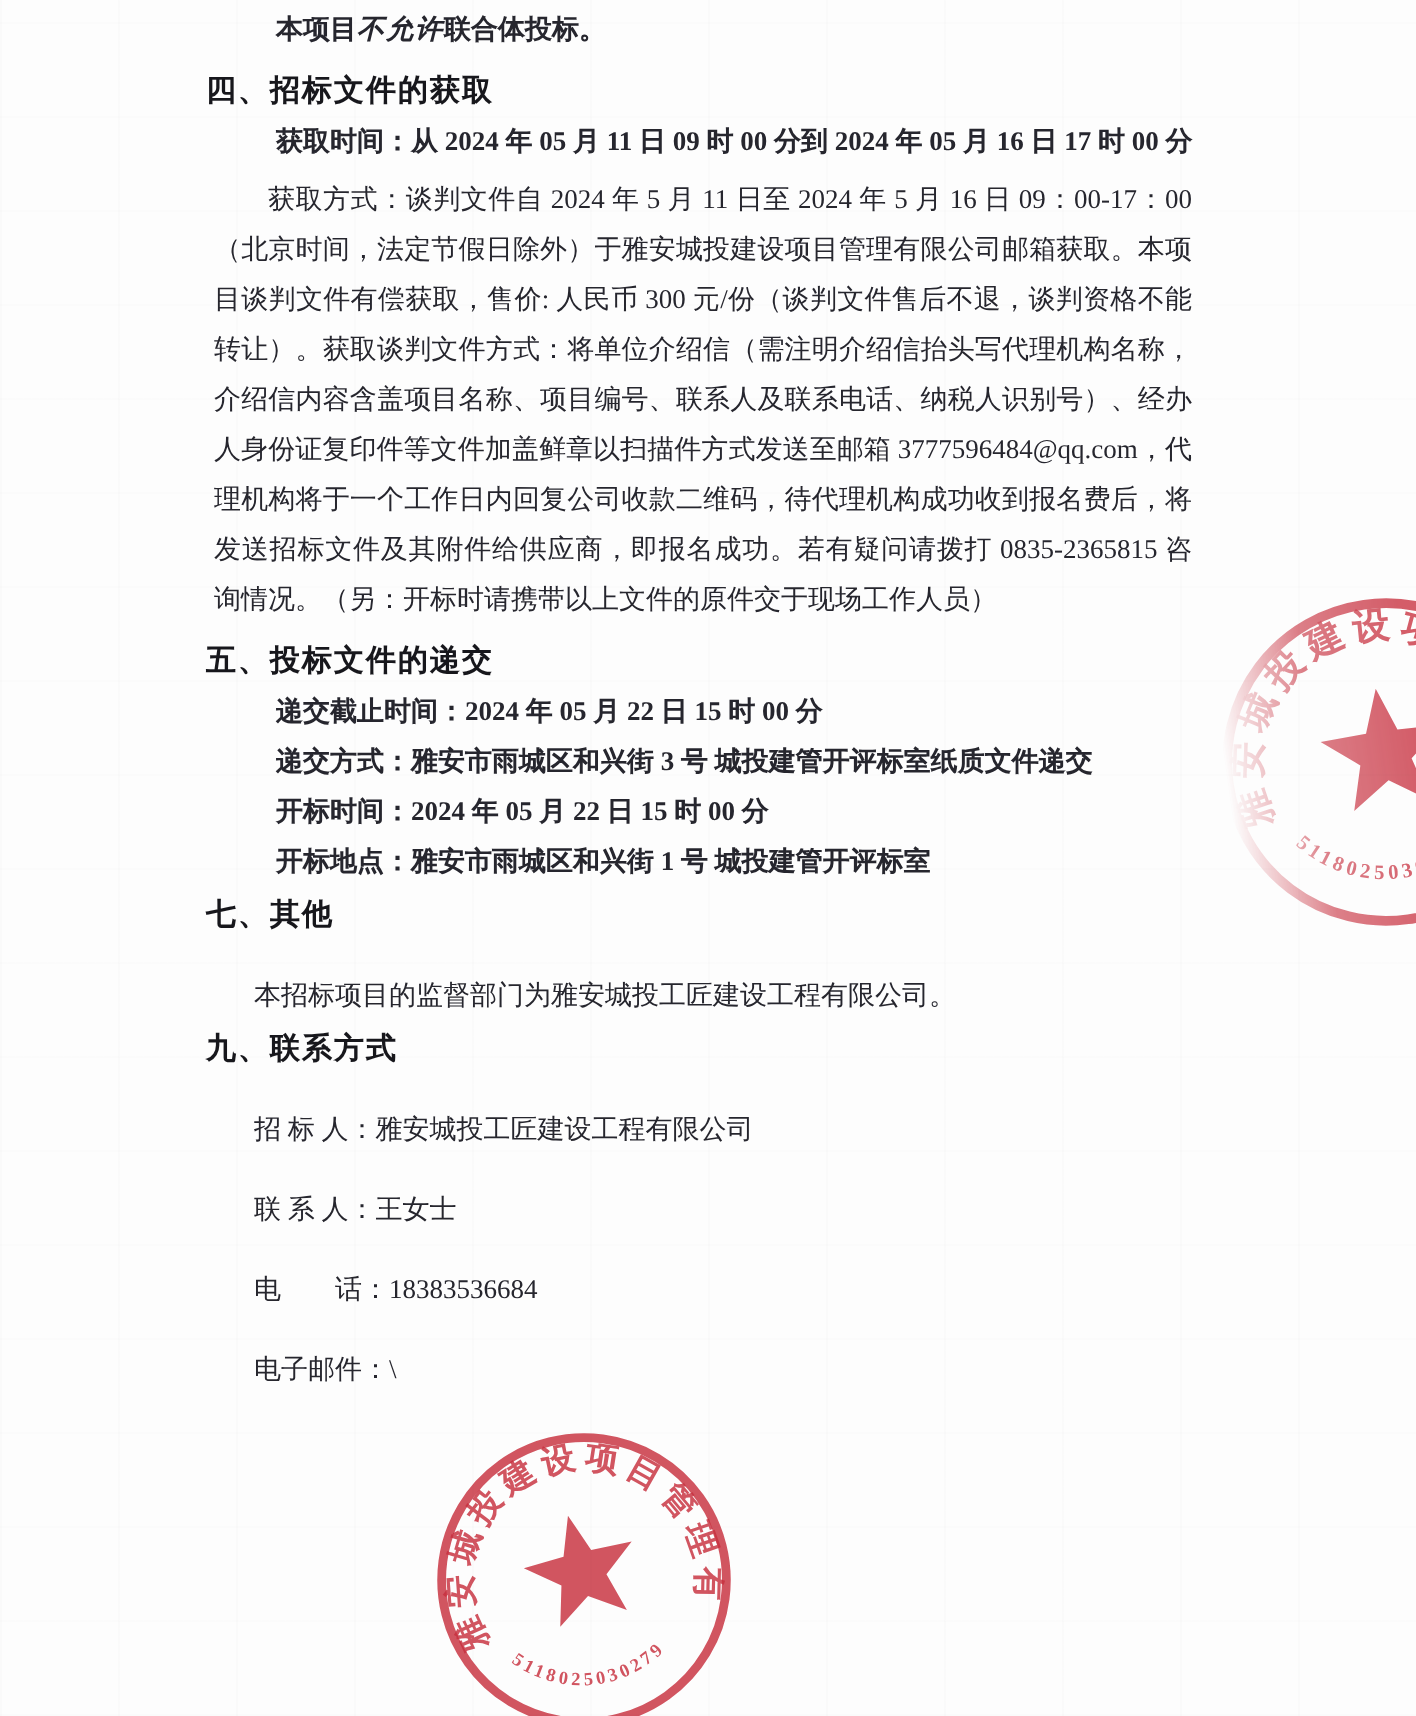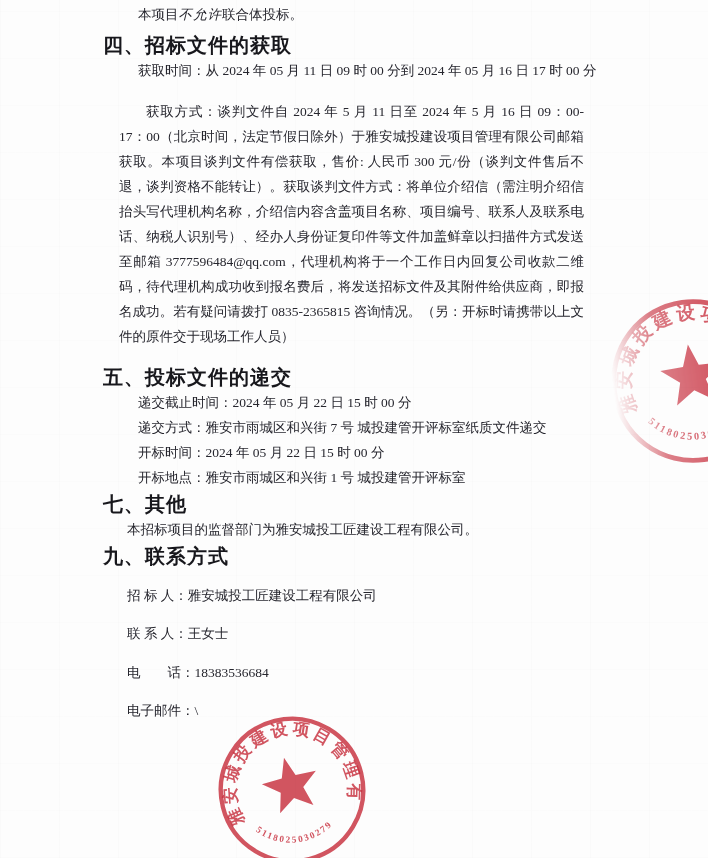--- a/index.html
+++ b/index.html
@@ -14,29 +14,29 @@
     background:
       repeating-linear-gradient(90deg, rgba(0,0,0,0.012) 0 1px, transparent 1px 59px),
       repeating-linear-gradient(0deg, rgba(0,0,0,0.008) 0 1px, transparent 1px 47px),
       #fdfdfd;
   }
   .doc{
     position:absolute;left:103px;top:2px;width:497px;
     font-size:13.5px;line-height:25px;
   }
   .line{margin:0;white-space:nowrap;}
-  .indent{text-indent:35px;}
-  .indent-sm{margin-left:24px;}
+  .indent{text-indent:35px;font-weight:bold;}
+  .indent-sm{margin-left:24px;margin-top:15px;}
   .heading{
     font-family:"Liberation Sans","DejaVu Sans",sans-serif;
-    font-weight:bold;font-size:20px;line-height:25px;color:#17171c;
+    font-weight:bold;font-size:15px;line-height:25px;color:#17171c;
     margin:6px 0 0 0;letter-spacing:1px;
   }
   .heading.tight{margin-top:2px;}
-  .para{margin:16px;text-align:justify;text-justify:inter-character;font-family:Liberation Serif, serif;}
+  .para{margin:4px;text-align:justify;text-justify:inter-character;font-family:Liberation Serif, serif;}
   .para.first-indent{text-indent:27px;}
   em.emph{font-style:italic;letter-spacing:1px;}
   .contact-item{line-height:25px;margin-bottom:1px;white-space:nowrap;}
   
   .stamp{
     position:absolute;color:rgba(201,48,62,0.82);
     mix-blend-mode:multiply;pointer-events:none;
   }
   .stamp-main{left:214px;top:712px;width:156px;height:156px;transform:rotate(-14deg);}
   .stamp-side{
@@ -55,21 +55,21 @@
   <div class="doc">
 
     <p class="line indent"><span>本项目</span><em class="emph">不允许</em><span>联合体投标。</span></p>
 
     <h3 class="heading">四、招标文件的获取</h3>
     <p class="line indent">获取时间：从 2024 年 05 月 11 日 09 时 00 分到 2024 年 05 月 16 日 17 时 00 分</p>
     <p class="para first-indent">获取方式：谈判文件自 2024 年 5 月 11 日至 2024 年 5 月 16 日 09：00-17：00（北京时间，法定节假日除外）于雅安城投建设项目管理有限公司邮箱获取。本项目谈判文件有偿获取，售价: 人民币 300 元/份（谈判文件售后不退，谈判资格不能转让）。获取谈判文件方式：将单位介绍信（需注明介绍信抬头写代理机构名称，介绍信内容含盖项目名称、项目编号、联系人及联系电话、纳税人识别号）、经办人身份证复印件等文件加盖鲜章以扫描件方式发送至邮箱 3777596484@qq.com，代理机构将于一个工作日内回复公司收款二维码，待代理机构成功收到报名费后，将发送招标文件及其附件给供应商，即报名成功。若有疑问请拨打 0835-2365815 咨询情况。（另：开标时请携带以上文件的原件交于现场工作人员）</p>
 
     <h3 class="heading">五、投标文件的递交</h3>
     <p class="line indent">递交截止时间：2024 年 05 月 22 日 15 时 00 分</p>
-    <p class="line indent">递交方式：雅安市雨城区和兴街 7 号 城投建管开评标室纸质文件递交</p>
+    <p class="line indent">递交方式：雅安市雨城区和兴街 3 号 城投建管开评标室纸质文件递交</p>
 
     <p class="line indent">开标时间：2024 年 05 月 22 日 15 时 00 分</p>
     <p class="line indent">开标地点：雅安市雨城区和兴街 1 号 城投建管开评标室</p>
 
     <h3 class="heading tight">七、其他</h3>
 
     <p class="line indent-sm">本招标项目的监督部门为雅安城投工匠建设工程有限公司。</p>
 
     <h3 class="heading tight">九、联系方式</h3>
     <p class="contact-item indent-sm">招 标 人：雅安城投工匠建设工程有限公司</p>

